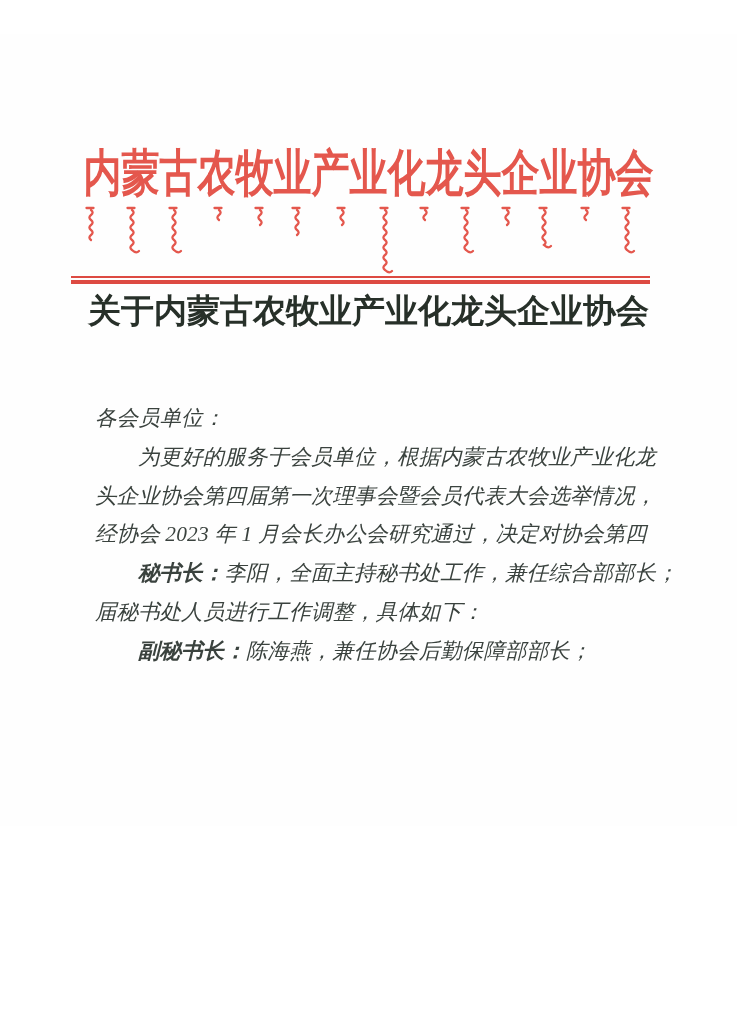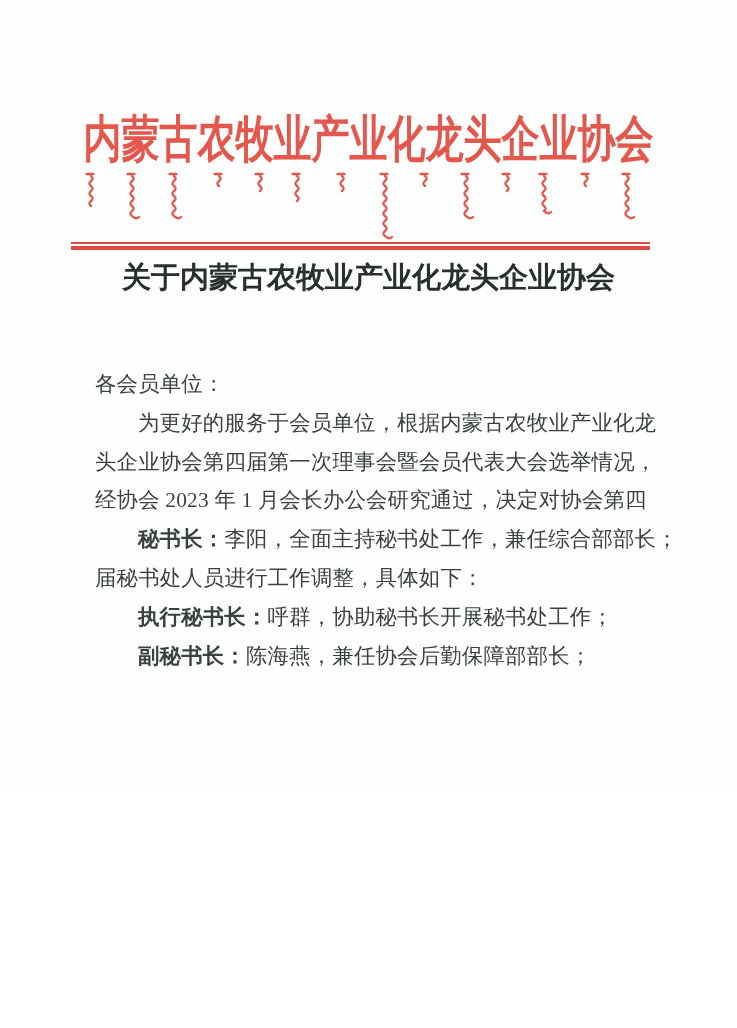--- a/index.html
+++ b/index.html
@@ -2,20 +2,21 @@
 <html><head>
 <meta charset="utf-8">
 <style>
   html,body{margin:0;padding:0;background:#ffffff;}
   .page{
     position:relative;
     width:737px;height:792px;
     background:#fefefe;
     overflow:hidden;
     font-family:"Liberation Serif","DejaVu Serif",serif;
+    margin-top:34px;
   }
   
   .letterhead{
     position:absolute;top:106px;left:0;width:737px;
     text-align:center;
     font-size:38px;font-weight:bold;
     letter-spacing:0px;
     transform:scaleY(1.32);
     transform-origin:center top;
     white-space:nowrap;
@@ -24,31 +25,32 @@
   
   .double-line{position:absolute;height:9px;}
   .double-line .thin{height:2px;}
   .double-line .gap{height:2px;}
   .double-line .thick{height:4px;}
   .dl-top{top:242px;left:71px;width:579px;}
   .dl-bottom{top:950px;left:68px;width:575px;transform:rotate(-0.25deg);}
   
   .doc-title{
     position:absolute;left:0;width:737px;text-align:center;
-    font-size:29px;font-weight:bold;line-height:36px;
+    font-size:33px;font-weight:bold;line-height:36px;
     letter-spacing:0px;white-space:nowrap;
   }
   .doc-title-1{top:259px;}
   .doc-title-2{top:322px;}
   
   .body-block{
     position:absolute;top:365px;left:95px;width:560px;
     font-size:21.4px;line-height:38.8px;
     letter-spacing:0.2px;
     white-space:nowrap;
+    font-style:italic;
   }
   .line{height:38.8px;}
   .indent{padding-left:43px;}
   .role{font-weight:bold;}
   
   .signature{
     position:absolute;top:875px;left:273px;
     font-size:20.6px;white-space:nowrap;letter-spacing:0.3px;
   }
   .date-line{
@@ -139,23 +141,20 @@
     <div class="line">各会员单位：</div>
     <div class="line indent">为更好的服务于会员单位，根据内蒙古农牧业产业化龙</div>
     <div class="line">头企业协会第四届第一次理事会暨会员代表大会选举情况，</div>
     <div class="line">经协会 2023 年 1 月会长办公会研究通过，决定对协会第四</div>
     <div class="line indent">
       <span class="role">秘书长：</span><span>李阳，全面主持秘书处工作，兼任综合部部长；</span>
     </div>
 
     <div class="line">届秘书处人员进行工作调整，具体如下：</div>
     <div class="line indent">
-      <span class="role">执行秘书长：</span><span>呼群，协助秘书长开展秘书处工作；</span>
-    </div>
-    <div class="line indent">
       <span class="role">副秘书长：</span><span>陈海燕，兼任协会后勤保障部部长；</span>
     </div>
   </div>
 
   <div class="signature" style="color: rgb(58, 66, 62);">内蒙古农牧业产业化龙头企业协会</div>
   <div class="date-line" style="color: rgb(58, 66, 62);">2023 年 2 月 6 日</div>
 
   <div class="double-line dl-bottom">
     <div class="thin" style="background: rgb(221, 74, 66);"></div>
     <div class="gap"></div>

